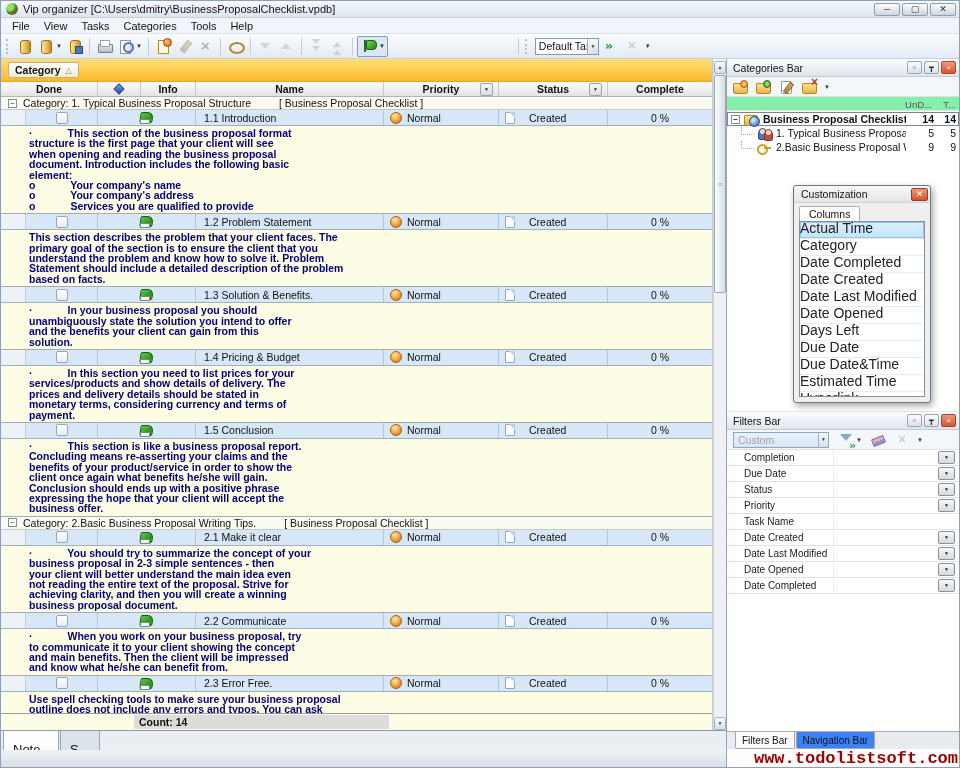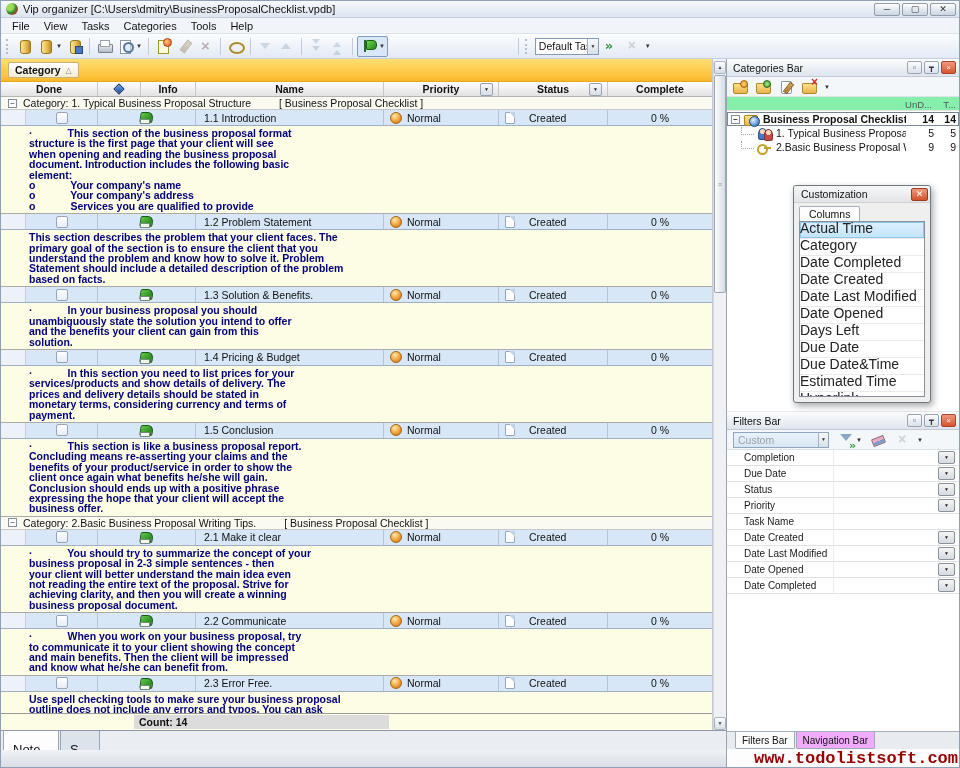--- a/index.html
+++ b/index.html
@@ -194,21 +194,21 @@
       background:linear-gradient(#F0A8C0 50%,#7A9CD0 50%);border:1px solid #8A6878;transform:rotate(-22deg);border-radius:1px}
   .fi.delete-filter::before{content:"×";position:absolute;left:4px;top:-1px;font-size:14px;font-weight:bold;color:#9AA4B0}
   .filter-rows{flex:none}
   .f-row{height:16px;display:flex;align-items:center;border-bottom:1px solid #E2E2E2;font-size:10px;background:#fff}
   .f-label{width:107px;padding-left:17px;border-right:1px solid #ECECEC;white-space:nowrap;overflow:hidden;height:100%;
            display:flex;align-items:center;color:#1A1A1A}
   .f-dd{margin-left:auto;margin-right:4px;width:17px;height:13px;border:1px solid #8A929C;flex:none;
         background:linear-gradient(#F4F5F6,#D6DADF);border-radius:2px;text-align:center;font-size:5px;line-height:11px;color:#222}
   .f-filler{flex:1;background:#fff}
   .panel-tabs{height:18px;background:#E8ECF1;border-top:1px solid #A8B0BC;display:flex;padding-left:8px;flex:none}
-  .p-tab{font-size:10px;padding:3px 6px;border:1px solid #A0A8B4;border-top:none;background:#f0abfc;
+  .p-tab{font-size:10px;padding:3px 6px;border:1px solid #A0A8B4;border-top:none;background:#3b82f6;
          border-radius:0 0 2px 2px;margin-right:1px;white-space:nowrap}
   .p-tab.active{background:#FBFBFC}
   .watermark-bar{height:18px;background:#FDFDFD;display:flex;align-items:center;justify-content:flex-end;flex:none}
   .watermark{font-family:"Liberation Mono","DejaVu Sans Mono",monospace;font-weight:bold;font-size:17px;
              color:#990000;white-space:nowrap;padding-right:1px}
 </style>
 </head>
 <body>
 
 <div class="app">

